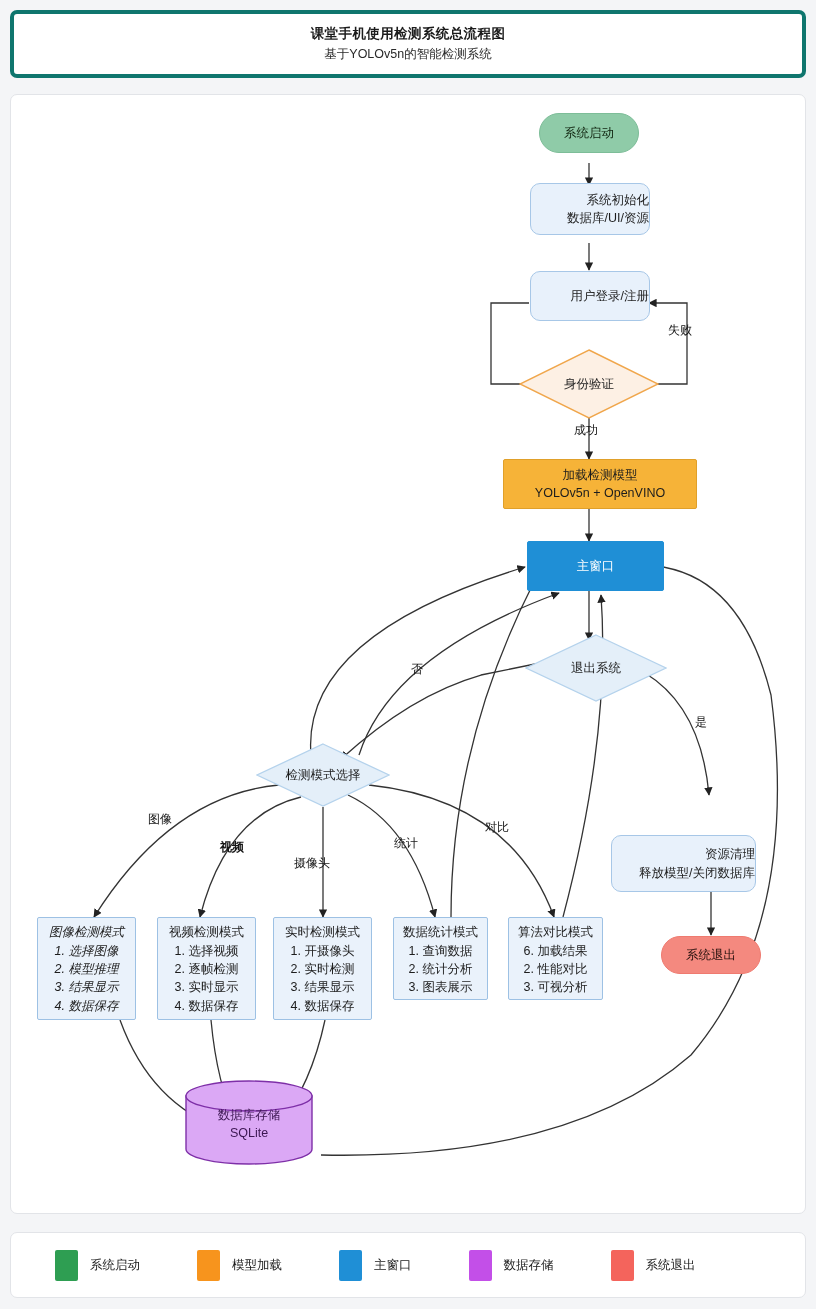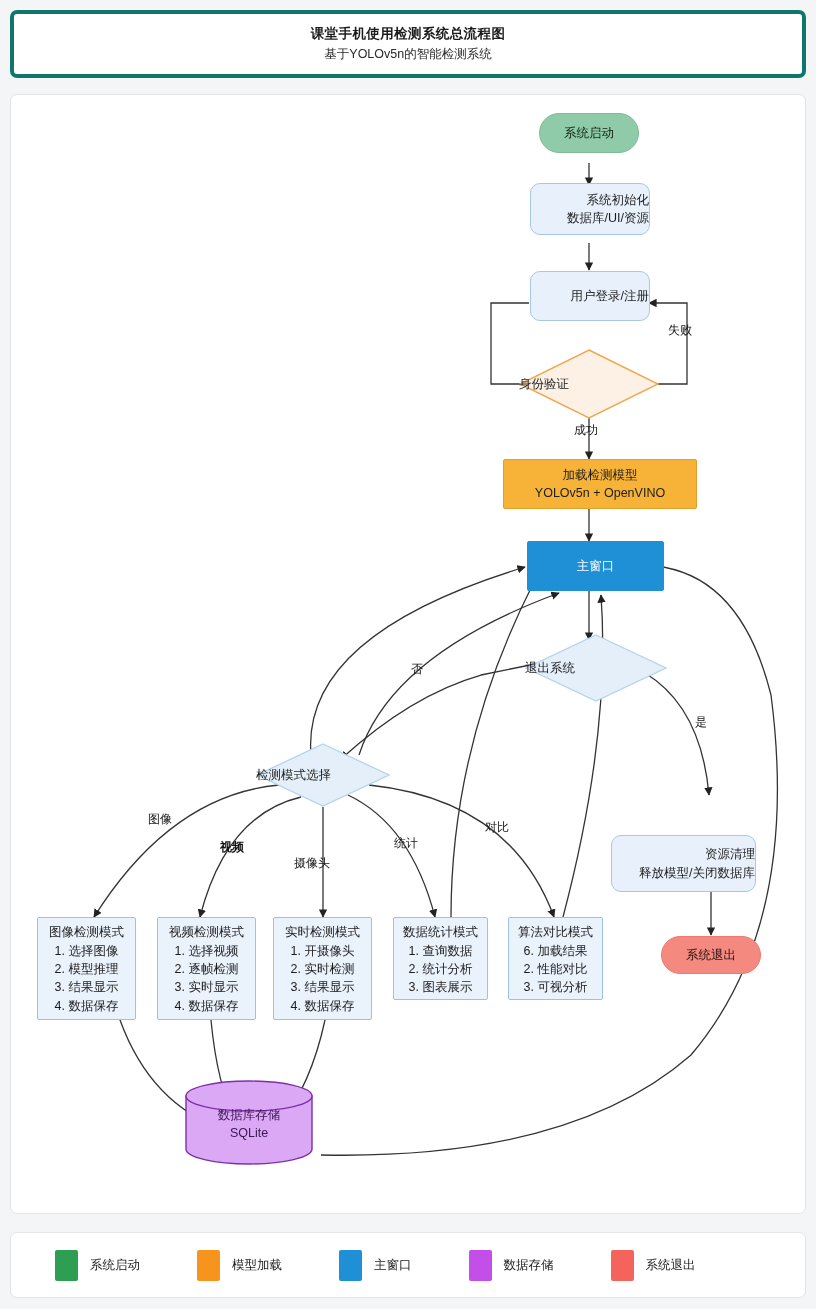--- a/index.html
+++ b/index.html
@@ -98,21 +98,21 @@
     padding: 5px 4px 4px;
     justify-content: flex-start;
   }
   .n-mode .mode-title { margin-bottom: 1px; }
   .n-mode .step { font-size: 12.5px; }
 
   
   .diamond-wrap {
     position: absolute;
     z-index: 3;
-    display: flex; align-items: center; justify-content: flex-start; font-family: Liberation Serif, serif;
+    display: flex; align-items: center; justify-content: center; font-family: Liberation Serif, serif;
   }
   .diamond-shape {
     position: absolute; left: 0; top: 0;
     width: 100%; height: 100%;
   }
   .diamond-label {
     position: relative; z-index: 2;
     font-size: 12.5px; color: #1d1d1d; white-space: nowrap;
   }
 
@@ -265,21 +265,21 @@
 
     <div class="node n-proc" style="left:600px; top:704px; width:145px; height:57px;margin-top:36px;">
       <span class="ln">资源清理</span>
       <span class="ln">释放模型/关闭数据库</span>
     </div>
 
     <div class="node n-exit" style="left:650px; top:841px; width:100px; height:38px;">
       <span class="ln">系统退出</span>
     </div>
 
-    <div class="node n-mode" style="left:26px; top:822px; width:99px; height:103px;">
+    <div class="node n-mode" style="left:26px; top:822px; width:99px; height:103px;font-style:italic;">
       <span class="ln mode-title">图像检测模式</span>
       <span class="ln step">1. 选择图像</span>
       <span class="ln step">2. 模型推理</span>
       <span class="ln step">3. 结果显示</span>
       <span class="ln step">4. 数据保存</span>
     </div>
 
     <div class="node n-mode" style="left:146px; top:822px; width:99px; height:103px;">
       <span class="ln mode-title">视频检测模式</span>
       <span class="ln step">1. 选择视频</span>

